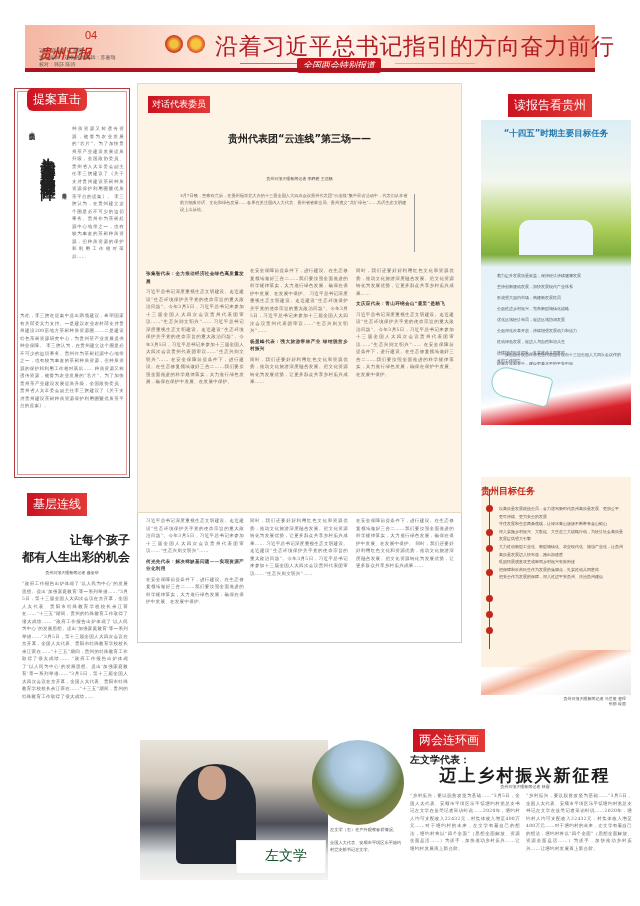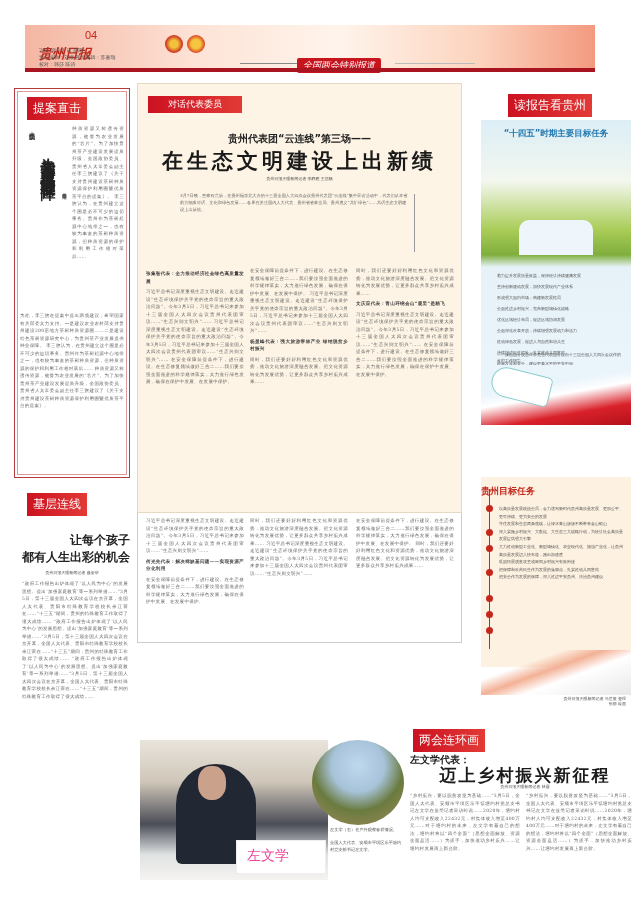--- a/index.html
+++ b/index.html
@@ -15,21 +15,21 @@
   .mh-editors { position: absolute; left: 14px; top: 22px; font-size: 5px; line-height: 7px; color: #555; width: 110px; }
   .mh-emblem { position: absolute; top: 10px; width: 18px; height: 18px; border-radius: 50%; }
   .mh-emblem.e1 { left: 140px; background: radial-gradient(circle, #f3c23c 30%, #c82a1f 70%); }
   .mh-emblem.e2 { left: 162px; background: radial-gradient(circle, #f6c640 35%, #d6321f 75%); }
   .mh-title { position: absolute; left: 190px; top: 6px; font-size: 23px; color: #b01c24; font-family: "DejaVu Sans", sans-serif; letter-spacing: 0.5px; white-space: nowrap; }
   .mh-subtitle-line { position: absolute; left: 215px; top: 38px; width: 80px; height: 1px; background: #888; }
   .mh-subtitle { position: absolute; left: 272px; top: 33px; background: #c8141d; color: #fff; font-size: 9px; padding: 1px 6px; font-style: italic; border-radius: 2px; white-space: nowrap; }
   .mh-subtitle-line2 { position: absolute; left: 370px; top: 38px; width: 80px; height: 1px; background: #bbb; }
 
   
-  .tag { position: absolute; background: linear-gradient(90deg, #cc1221, #e23a36); color: #fff; font-size: 9px; padding: 2px 20px; font-family: Liberation Sans, sans-serif; }
+  .tag { position: absolute; background: linear-gradient(90deg, #cc1221, #e23a36); color: #fff; font-size: 9px; padding: 2px 4px; font-family: Liberation Sans, sans-serif; }
   .tag-large { font-size: 12px; padding: 3px 6px; font-family: "DejaVu Serif", serif; }
 
   .text-block { position: absolute; font-size: 4.5px; line-height: 7.5px; color: #666; text-align: justify; overflow: hidden; letter-spacing: 0.3px; }
 
   
   .left-box { position: absolute; left: 14px; top: 88px; width: 116px; height: 390px; border: 1.5px solid #b53a3f; background: #fff; }
   .left-box .inner { position: absolute; inset: 2px; border: 0.5px solid #d99; }
   .vertical-title { position: absolute; writing-mode: vertical-rl; font-size: 15px; font-weight: bold; color: #222; letter-spacing: 2px; }
   .vertical-small { position: absolute; writing-mode: vertical-rl; font-size: 6.5px; color: #333; }
   .vertical-byline { position: absolute; writing-mode: vertical-rl; font-size: 4px; color: #555; }
@@ -63,50 +63,51 @@
   .rt-goals-rail { position: absolute; left: 8px; top: 12px; width: 1px; height: 160px; background: #c4281d; }
   .goal-dot { position: absolute; left: 5px; width: 7px; height: 7px; border-radius: 50%; background: #c4281d; }
   .rt-goals-text { position: absolute; left: 18px; top: 28px; width: 126px; font-size: 4px; line-height: 7.6px; color: #555; }
   .rt-credit { position: absolute; right: 8px; font-size: 4px; color: #555; text-align: right; }
   .rt-city { position: absolute; left: 481px; top: 650px; width: 150px; height: 45px; background: linear-gradient(160deg, transparent 30%, #f3b196 45%, #fff 60%, #e8e8e8 100%); }
 
   
   .photo-main { position: absolute; left: 140px; top: 740px; width: 188px; height: 140px; background: linear-gradient(180deg, #e9e4dc 0%, #cfc6b8 30%, #4b4d57 60%, #dfe3e3 82%, #f5f3f0 100%); overflow: hidden; }
   .photo-main .person { position: absolute; left: 36px; top: 24px; width: 80px; height: 100px; background: #222833; border-radius: 40px 40px 6px 6px; }
   .photo-main .face { position: absolute; left: 58px; top: 26px; width: 28px; height: 34px; background: #caa18a; border-radius: 45%; }
-  .photo-main .nameplate { position: absolute; left: 96px; top: 100px; width: 90px; height: 34px; background: #fff; border: 1px solid #eee; font-size: 14px; color: #ec4899; padding: 6px 0 0 10px; }
+  .photo-main .nameplate { position: absolute; left: 96px; top: 100px; width: 90px; height: 34px; background: #fff; border: 1px solid #eee; font-size: 14px; color: #14532d; padding: 6px 0 0 28px; }
   .photo-circle { position: absolute; left: 312px; top: 740px; width: 92px; height: 85px; border-radius: 50%; background: radial-gradient(circle at 50% 30%, #bfd8ee 0%, #a7c3da 35%, #6a7b3f 60%, #a38b5d 100%); overflow: hidden; }
   .caption { position: absolute; left: 330px; top: 826px; width: 75px; font-size: 4.2px; line-height: 7px; color: #555; }
   .btm-head-sub { position: absolute; left: 410px; top: 753px; width: 230px; text-align: left; font-size: 10px; font-weight: bold; color: #222; font-family: "DejaVu Sans", sans-serif; }
   .btm-head-main { position: absolute; left: 410px; top: 764px; width: 230px; text-align: center; font-size: 17px; font-weight: bold; color: #1a1a1a; letter-spacing: 2px; }
   .btm-byline { position: absolute; left: 410px; top: 784px; width: 230px; text-align: center; font-size: 4px; color: #555; }
 </style>
 </head>
 <body>
 
 <div class="masthead">
   <span class="mh-logo">贵州日报</span>
   <span class="mh-page">04</span>
   <div class="mh-editors">
     <div>2021年3月 日 星期</div>
     <div>责任编辑：刘娥  视觉编辑：苏嘉瑞</div>
     <div>校对：韩莎 陈诗</div>
   </div>
   <div class="mh-emblem e1"></div>
   <div class="mh-emblem e2"></div>
+  <span class="mh-title">沿着习近平总书记指引的方向奋力前行</span>
   <div class="mh-subtitle-line"></div>
   <span class="mh-subtitle">全国两会特别报道</span>
   <div class="mh-subtitle-line2"></div>
   <div class="bottom-rule"></div>
 </div>
 
 <div class="left-box">
   <div class="inner"></div>
 </div>
-<span class="tag tag-large" style="left:27px; top:97px;">提案直击</span>
+<span class="tag tag-large" style="left:27px; top:88px;border-radius:6px;">提案直击</span>
 <span class="vertical-small" style="left:27px; top:128px;">李三旗委员：</span>
 <span class="vertical-title" style="left:38px; top:146px; height:180px;">为贵州茶产业发展提供种业保障</span>
 <span class="vertical-byline" style="left:62px; top:190px; height:90px;">贵州日报天眼新闻记者  陈曦</span>
 <div class="text-block" style="left:72px; top:125px; width:52px; height:180px;">
   <span>种质资源又称遗传资源，被誉为农业发展的“芯片”。为了加快贵州茶产业建设发展提质升级，全国政协委员、贵州省人大常委会副主任李三旗建议了《关于支持贵州建设茶树种质资源保护利用圃暨优质茶平台的提案》。</span>
   <span>李三旗认为，在贵州建立这个圃是必不可少的迫切事务。贵州作为茶树起源中心地带之一，也有较为丰富的茶树种质资源，但种质资源的保护和利用工作相对落后……</span>
 </div>
 <div class="text-block" style="left:20px; top:312px; width:104px; height:160px;">
   <span>为此，李三旗在提案中提出两项建议，希望国家有关部委大力支持。一是建议农业农村部支持贵州建设200亩地方茶树种质资源圃……二是建设特色茶树资源研究中心，为贵州茶产业发展提供种业保障。</span>
   <span>李三旗认为，在贵州建立这个圃是必不可少的迫切事务。贵州作为茶树起源中心地带之一，也有较为丰富的茶树种质资源，但种质资源的保护和利用工作相对落后……</span>
@@ -119,21 +120,20 @@
 <div class="byline-small" style="left:14px; top:570px; width:116px;">贵州日报天眼新闻记者  聂振华</div>
 <div class="text-block" style="left:22px; top:580px; width:106px; height:180px;">
   <span>“政府工作报告出炉体现了‘以人民为中心’的发展思想。提出‘加强家庭教育’等一系列举措……”3月5日，第十三届全国人大四次会议在京开幕，全国人大代表、贵阳市特殊教育学校校长余江蕾在……“十三五”期间，贵州的特殊教育工作取得了很大成绩……</span>
   <span>“政府工作报告出炉体现了‘以人民为中心’的发展思想。提出‘加强家庭教育’等一系列举措……”3月5日，第十三届全国人大四次会议在京开幕，全国人大代表、贵阳市特殊教育学校校长余江蕾在……“十三五”期间，贵州的特殊教育工作取得了很大成绩……</span>
   <span>“政府工作报告出炉体现了‘以人民为中心’的发展思想。提出‘加强家庭教育’等一系列举措……”3月5日，第十三届全国人大四次会议在京开幕，全国人大代表、贵阳市特殊教育学校校长余江蕾在……“十三五”期间，贵州的特殊教育工作取得了很大成绩……</span>
 </div>
 
 <div class="feature">
   <span class="tag" style="left:10px; top:12px;">对话代表委员</span>
   <div class="head-sub">贵州代表团“云连线”第三场——</div>
-  <div class="head-main">在生态文明建设上出新绩</div>
   <div class="byline">贵州日报天眼新闻记者  李静雅  王远畅</div>
   <div class="lead">3月7日晚，皇家有意新，在贵州福存北大办的十三届全国人大四次会议贵州代表团“云连线”集中采访活动中，代表们从本省前方物质对话、文化和绿色发展……各界在关注国内人大代表、贵州省省林业局、贵州遵义“共护绿色”……共话生态文明建设上出新绩。</div>
   <div class="lead-rule"></div>
 
   <div class="col text-block" style="left:8px;">
     <span class="subhead">张集智代表：全力推动经济社会绿色高质量发展</span>
     <span>习近平总书记深度重视生态文明建设。走近建设“生态环境保护关乎党的使命宗旨的重大政治问题”。今年3月5日，习近平总书记来参加十三届全国人大四次会议贵州代表团审议……“生态兴则文明兴”……</span>
     <span>习近平总书记深度重视生态文明建设。走近建设“生态环境保护关乎党的使命宗旨的重大政治问题”。今年3月5日，习近平总书记来参加十三届全国人大四次会议贵州代表团审议……“生态兴则文明兴”……</span>
     <span>在安全保障前提条件下，进行建设。在生态修复领域做好三合二……我们要按照全面推进的科学规律落实，大力推行绿色发展，确保在保护中发展、在发展中保护。</span>
   </div>

